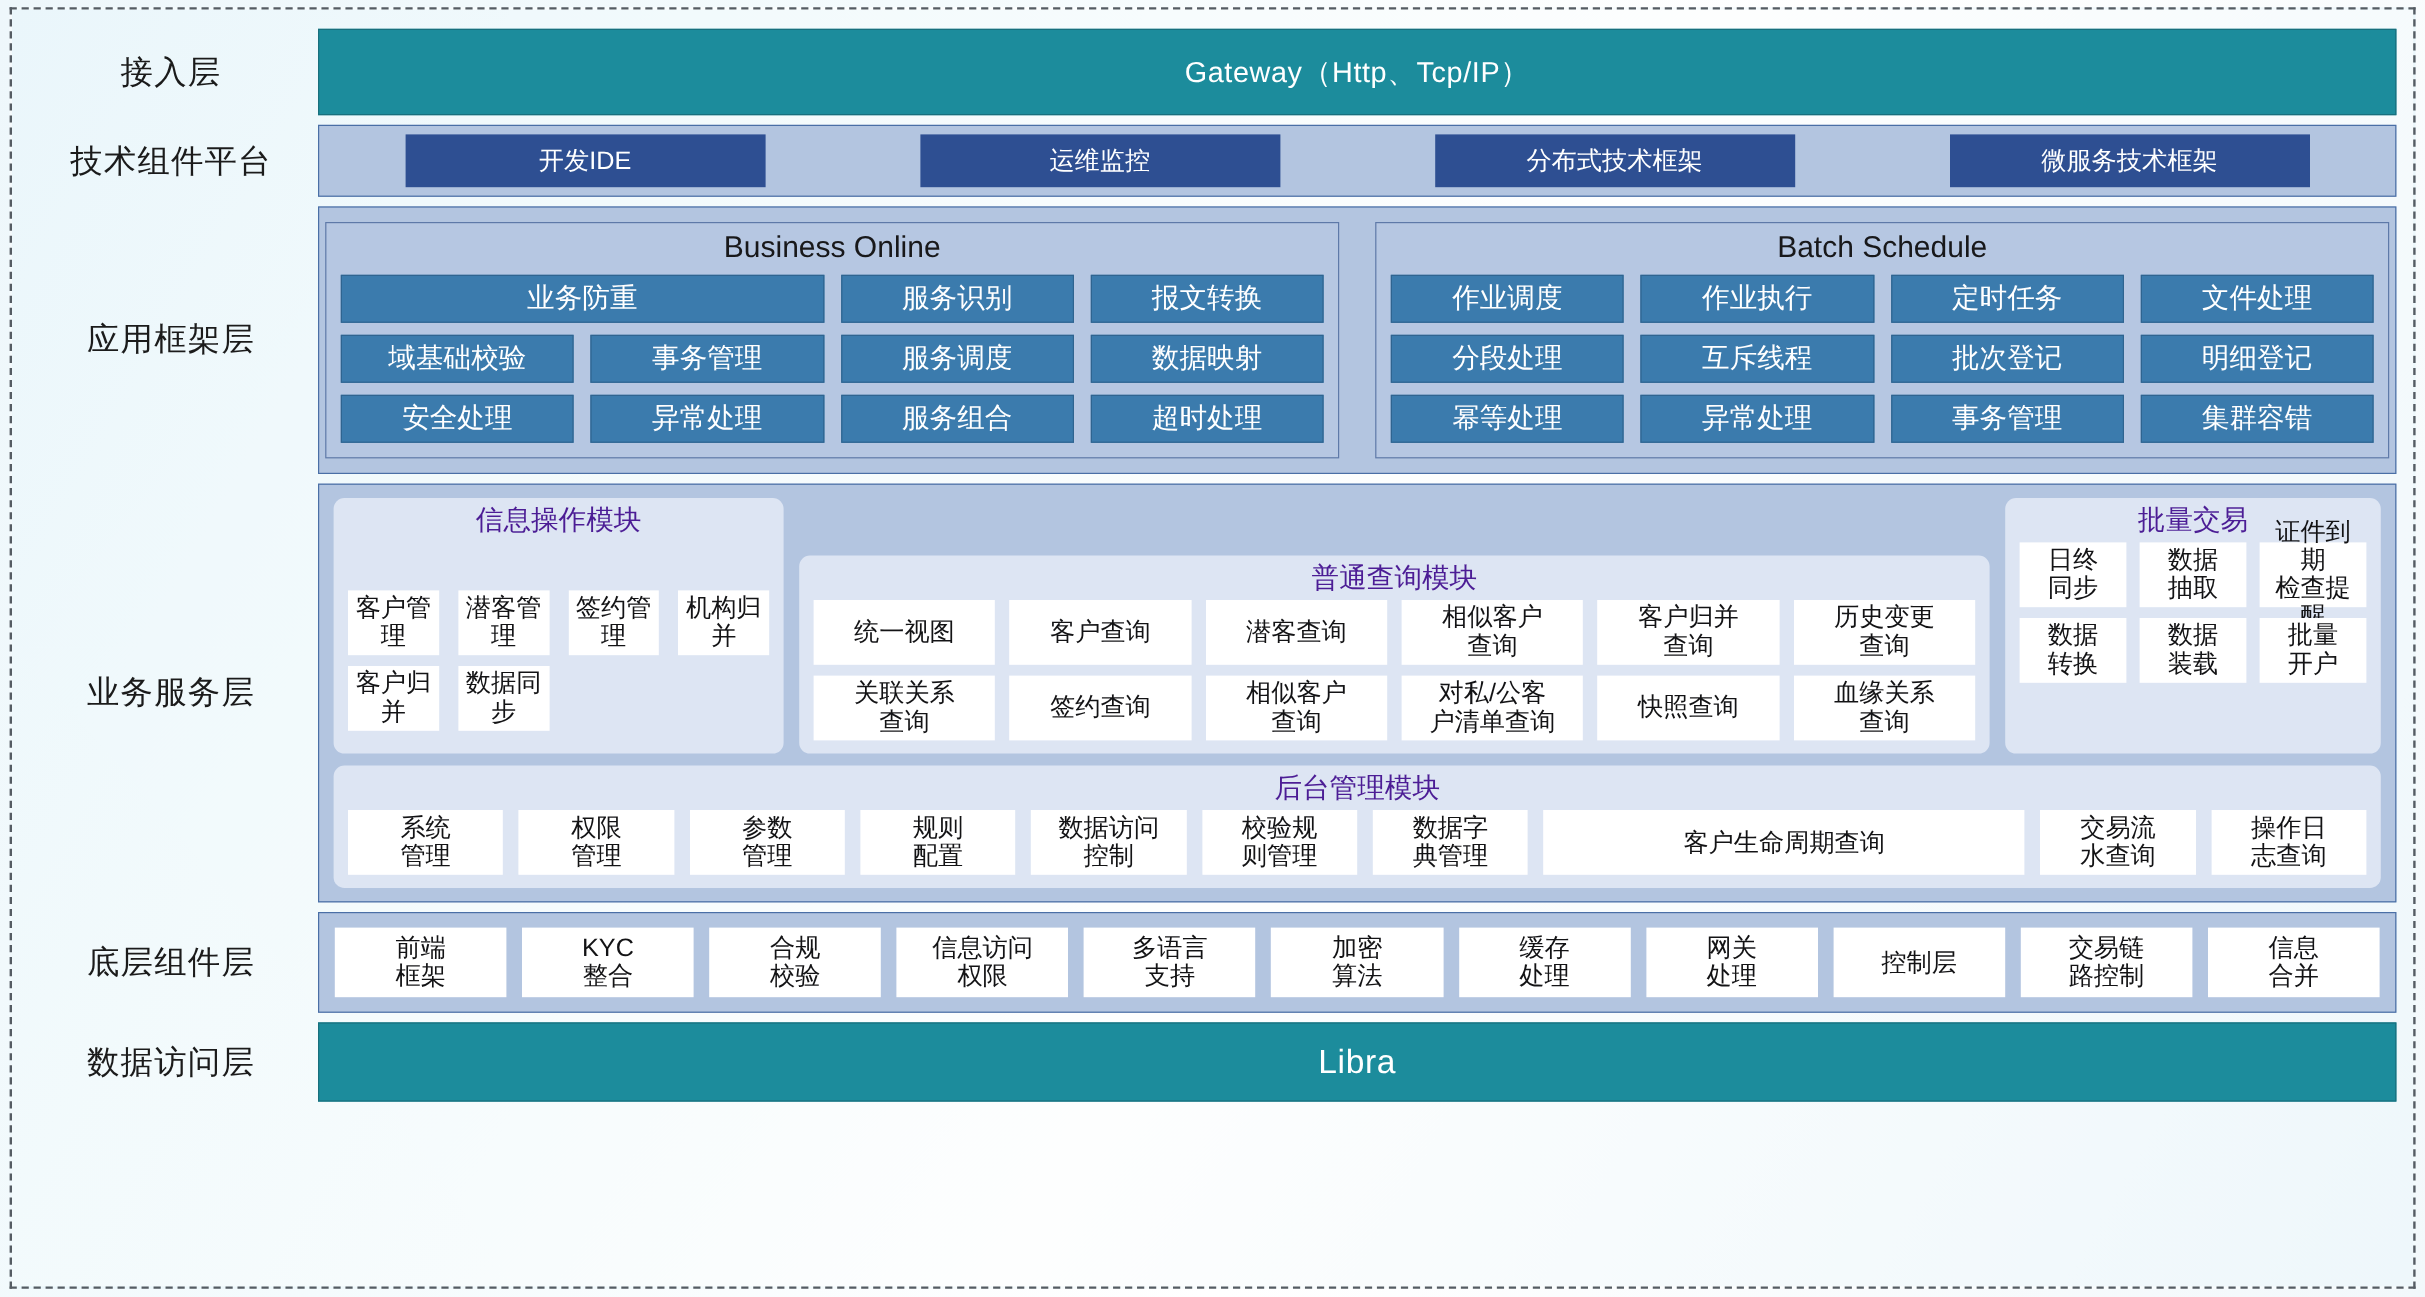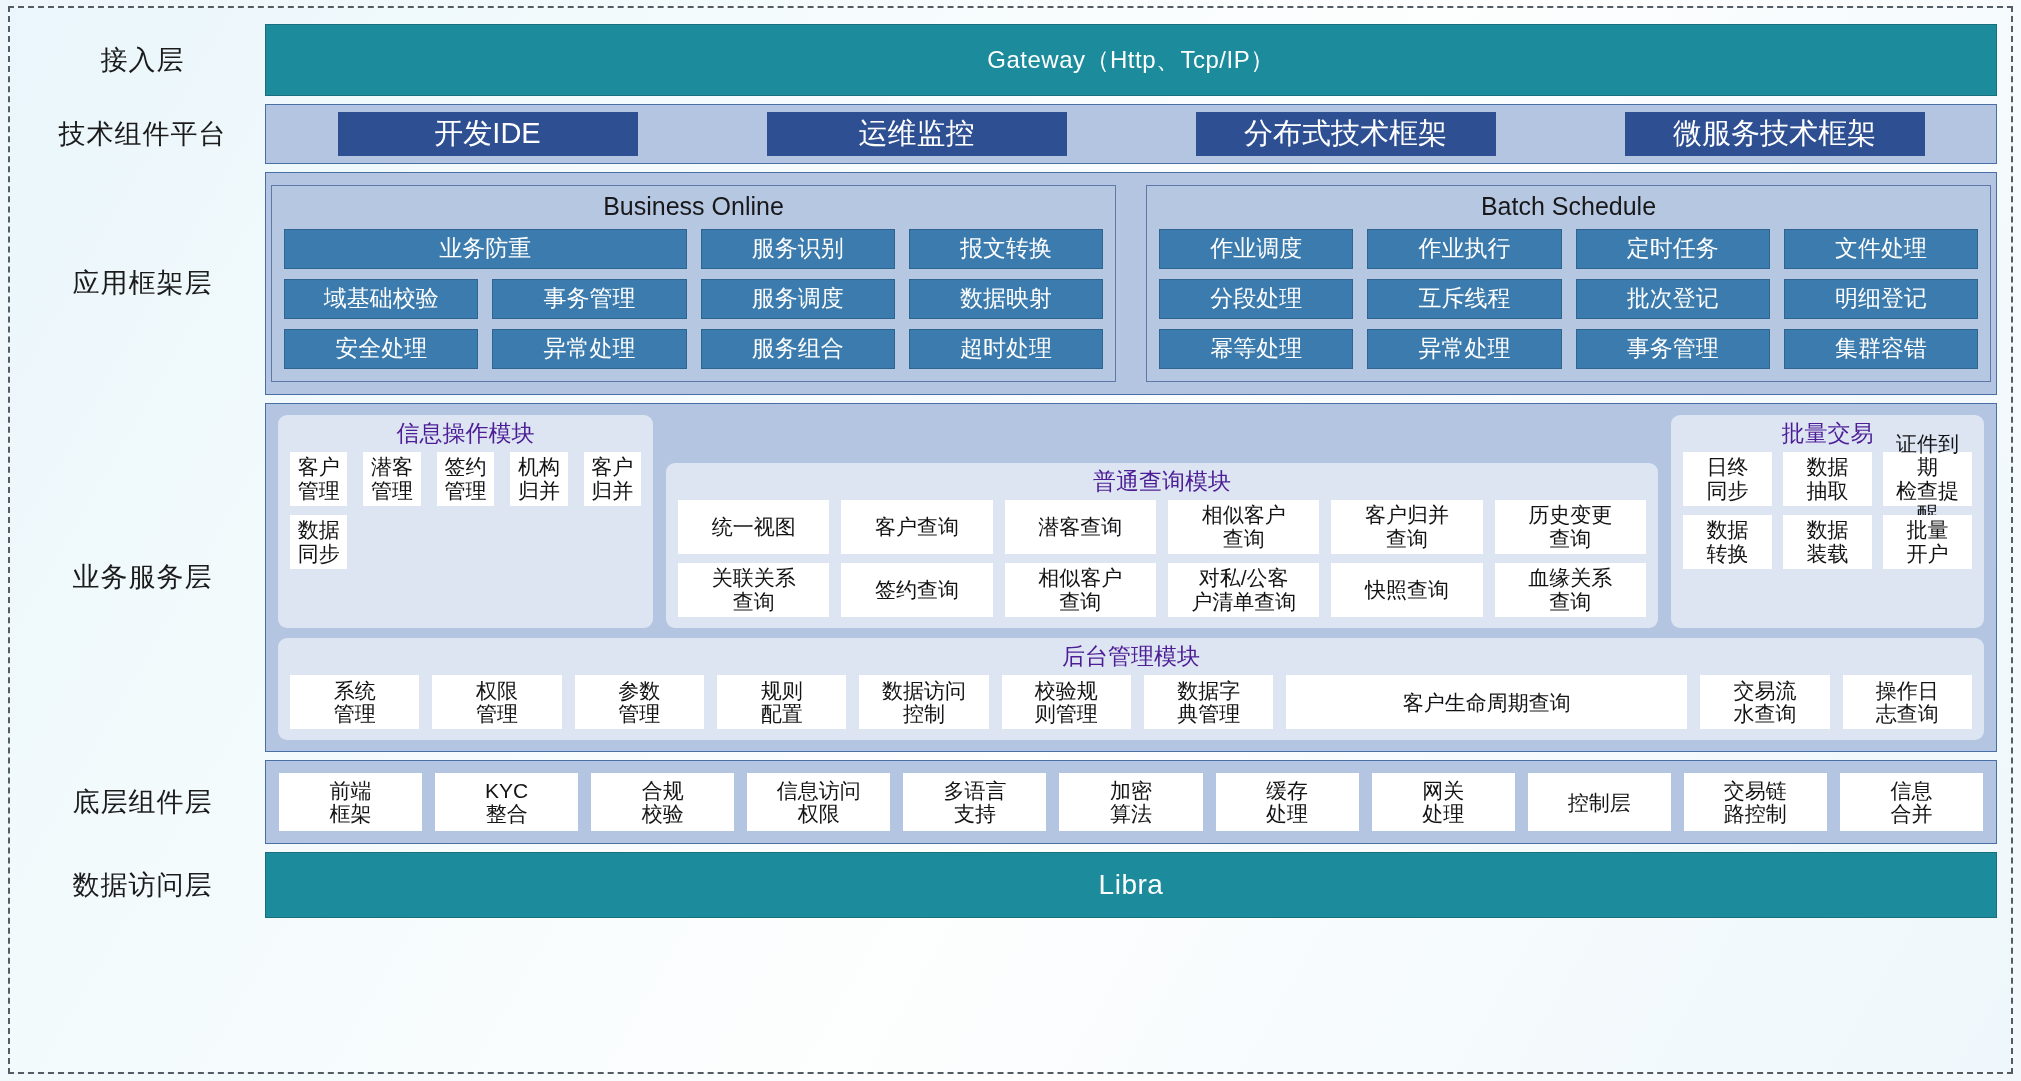--- a/index.html
+++ b/index.html
@@ -77,21 +77,21 @@
     align-items: center;
     justify-content: space-around;
     padding: 10px 18px;
     height: 60px;
     gap: 22px;
   }
   .tech-chip {
     flex: 1 1 0;
     background: #2e4f92;
     color: #ffffff;
-    font-size: 29px;
+    font-size: 21px;
     height: 44px;
     display: flex;
     align-items: center;
     justify-content: center;
     max-width: 300px;
   }
 
   
   .app-panel {
     flex: 1 1 auto;
@@ -165,21 +165,21 @@
     font-size: 21px;
     display: flex;
     align-items: center;
     justify-content: center;
     text-align: center;
     line-height: 1.12;
     height: 54px;
     padding: 2px 4px;
   }
   .mod-info { flex: 0 0 375px; }
-  .mod-info .cells { display: grid; grid-template-columns: repeat(5,1fr); gap: 9px 16px; }
+  .mod-info .cells { display: grid; grid-template-columns: repeat(4,1fr); gap: 9px 16px; margin-top: 40px; }
   .mod-query { flex: 1 1 auto; margin-top: 48px; }
   .mod-query .cells { display: grid; grid-template-columns: repeat(6,1fr); gap: 9px 12px; }
   .mod-batch { flex: 0 0 313px; }
   .mod-batch .cells { display: grid; grid-template-columns: repeat(3,1fr); gap: 9px 11px; }
 
   .mod-admin { width: 100%; }
   .mod-admin .cells {
     display: grid;
     grid-template-columns: repeat(7, 1fr) 3.1fr repeat(2, 1fr);
     gap: 16px 13px;

